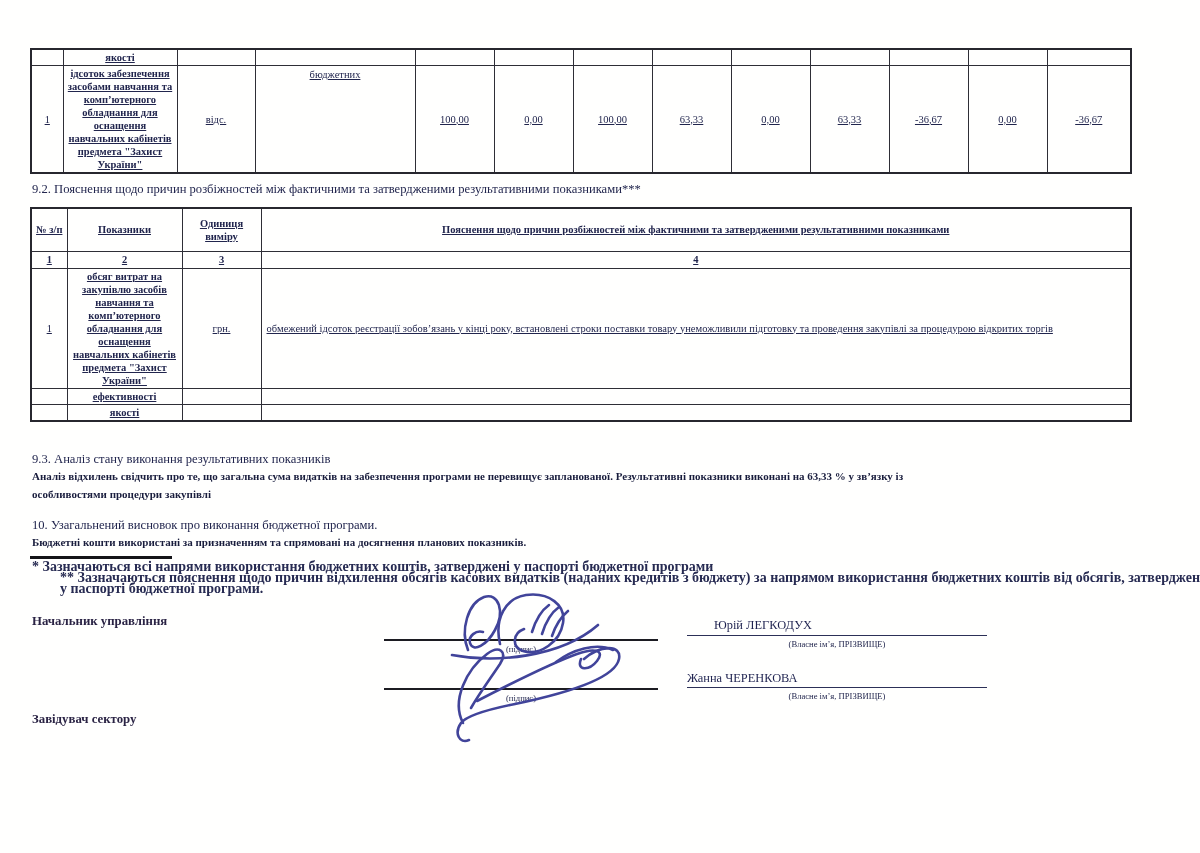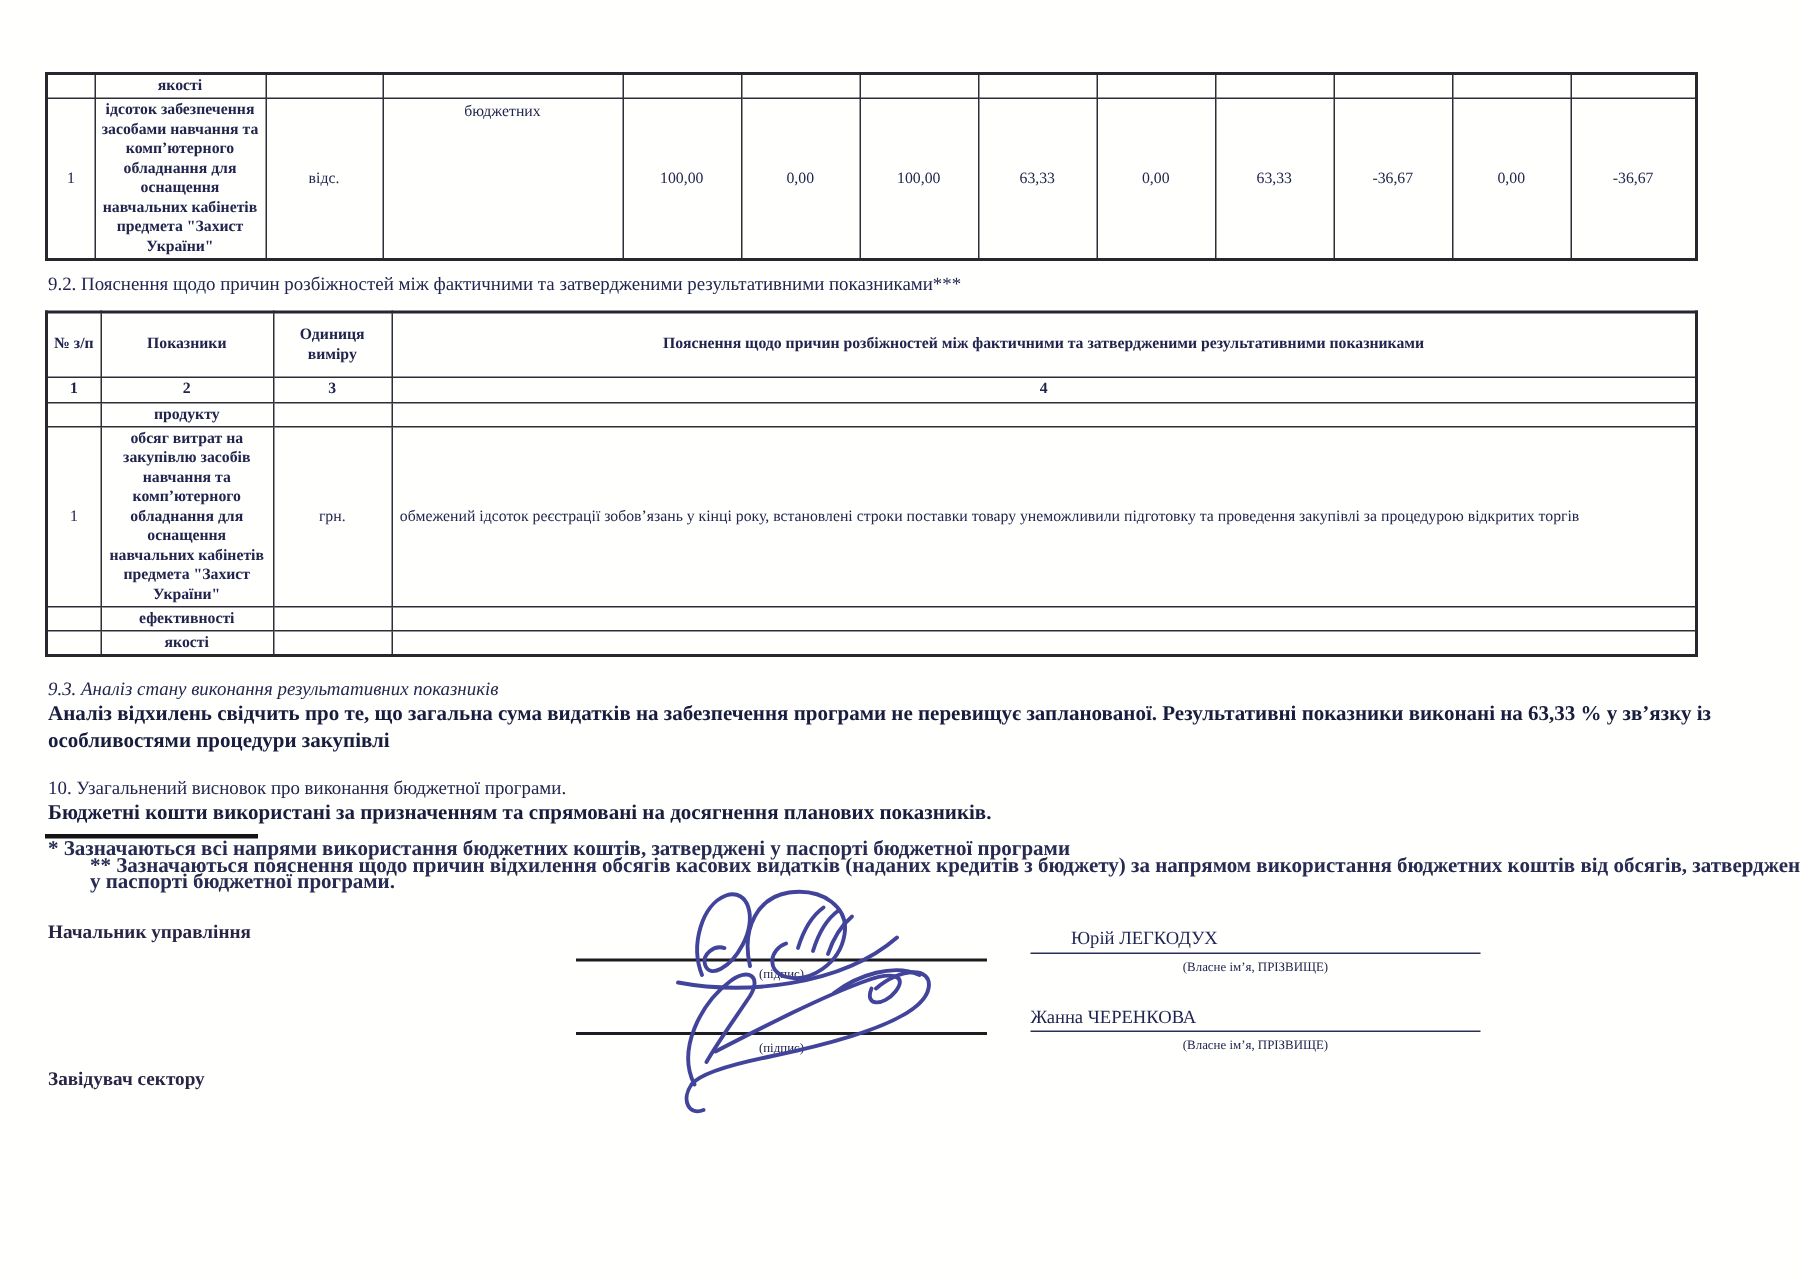--- a/index.html
+++ b/index.html
@@ -5,28 +5,28 @@
   html,body{margin:0;padding:0;background:#ffffff;}
   .page{
     position:relative;width:1200px;height:853px;background:#fffffe;
     font-family:"Liberation Serif","DejaVu Serif",serif;
     color:#21254d;overflow:hidden;
   }
   .abs{position:absolute;}
   table{border-collapse:collapse;table-layout:fixed;}
   .doc-table{border:2px solid #27272e;}
   .doc-table td{border:1px solid #2e2e36;padding:1px 2px;vertical-align:middle;
-    text-align:center;font-size:10.5px;line-height:13px;overflow:hidden;}
+    text-align:center;font-size:10.5px;line-height:13px;overflow:hidden;text-decoration:underline;}
   .b{font-weight:bold;}
   td.topalign{vertical-align:top;padding-top:2px;}
   td.leftalign{text-align:left;padding-left:5px;padding-right:5px;}
   .num-cell{font-size:10.8px;}
   .hdr{font-size:11px;font-weight:bold;line-height:13px;}
   .heading{font-size:12.6px;line-height:15px;color:#22264e;}
-  .statement{font-size:14px;font-weight:bold;line-height:17px;color:#191d3d;}
+  .statement{font-size:11px;font-weight:bold;line-height:17px;color:#191d3d;}
   .footnote{font-size:14px;font-weight:bold;line-height:11px;color:#272b52;}
   .fn-sep{background:#141418;height:2.5px;}
   .role{font-size:12.8px;font-weight:bold;color:#2a2344;}
   .sig-line{background:#1c1c22;height:2px;}
   .caption{font-size:8.6px;color:#23274e;text-align:center;}
   .sig-name{font-size:12.4px;color:#1f2350;}
   .name-underline{background:#2c3057;height:1.3px;}
   .ink{position:absolute;left:0;top:0;pointer-events:none;}
 </style>
 </head>
@@ -99,26 +99,20 @@
       <td class="hdr">Показники</td>
       <td class="hdr">Одиниця виміру</td>
       <td class="hdr">Пояснення щодо причин розбіжностей між фактичними та затвердженими результативними показниками</td>
     </tr>
     <tr style="height:17px">
       <td class="b">1</td>
       <td class="b">2</td>
       <td class="b">3</td>
       <td class="b">4</td>
     </tr>
-    <tr style="height:15px">
-      <td></td>
-      <td class="b">продукту</td>
-      <td></td>
-      <td></td>
-    </tr>
     <tr style="height:113px">
       <td class="num-cell">1</td>
       <td class="b">обсяг витрат на закупівлю засобів навчання та комп’ютерного обладнання для оснащення навчальних кабінетів предмета "Захист України"</td>
       <td>грн.</td>
       <td class="leftalign">обмежений ідсоток реєстрації зобов’язань у кінці року, встановлені строки поставки товару унеможливили підготовку та проведення закупівлі за процедурою відкритих торгів</td>
     </tr>
     <tr style="height:16px">
       <td></td>
       <td class="b">ефективності</td>
       <td></td>
@@ -126,21 +120,21 @@
     </tr>
     <tr style="height:15px">
       <td></td>
       <td class="b">якості</td>
       <td></td>
       <td></td>
     </tr>
   </tbody>
     </table>
 
-  <div class="abs heading" style="left:32px;top:452px;width:1100px;font-style:italic;">9.3. Аналіз стану виконання результативних показників</div>
+  <div class="abs heading" style="left:32px;top:452px;width:1100px;">9.3. Аналіз стану виконання результативних показників</div>
   <div class="abs statement" style="left:32px;top:468px;width:1150px;white-space:nowrap;">Аналіз відхилень свідчить про те, що загальна сума видатків на забезпечення програми не перевищує запланованої. Результативні показники виконані на 63,33 % у зв’язку із</div>
   <div class="abs statement" style="left:32px;top:486px;width:1150px;">особливостями процедури закупівлі</div>
 
   <div class="abs heading" style="left:32px;top:518px;width:1100px;">10. Узагальнений висновок про виконання бюджетної програми.</div>
   <div class="abs statement" style="left:32px;top:534px;width:1150px;">Бюджетні кошти використані за призначенням та спрямовані на досягнення планових показників.</div>
 
   <div class="abs fn-sep" style="left:30px;top:556px;width:142px;"></div>
   <div class="abs footnote" style="left:32px;top:561px;width:1160px;">* Зазначаються всі напрями використання бюджетних коштів, затверджені у паспорті бюджетної програми</div>
   <div class="abs footnote" style="left:32px;top:572px;width:1160px;margin-left:28px;">** Зазначаються пояснення щодо причин відхилення обсягів касових видатків (наданих кредитів з бюджету) за напрямом використання бюджетних коштів від обсягів, затверджених у паспорті бюджетної програми.</div>
 

